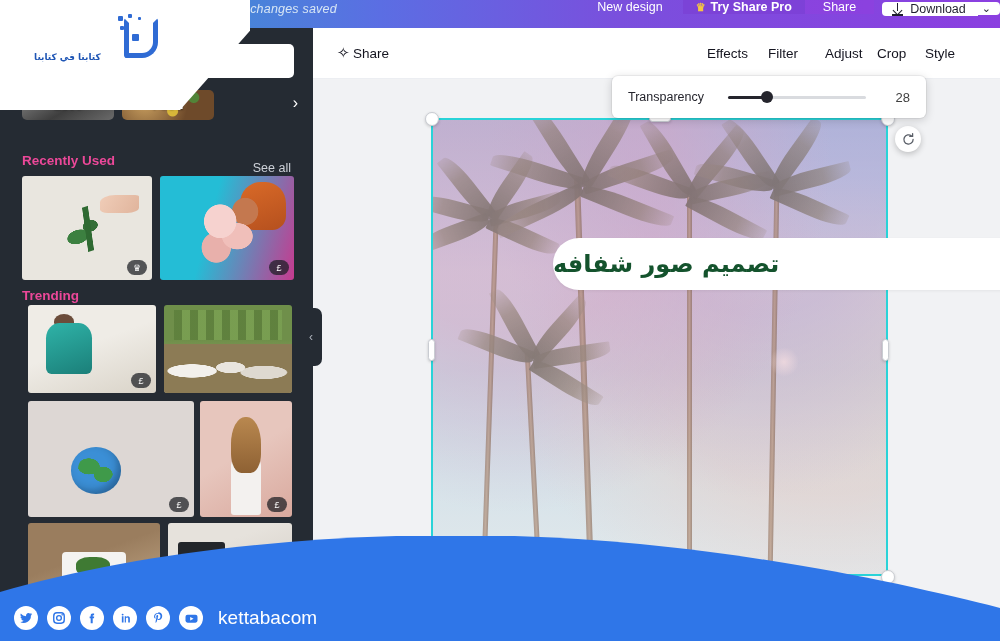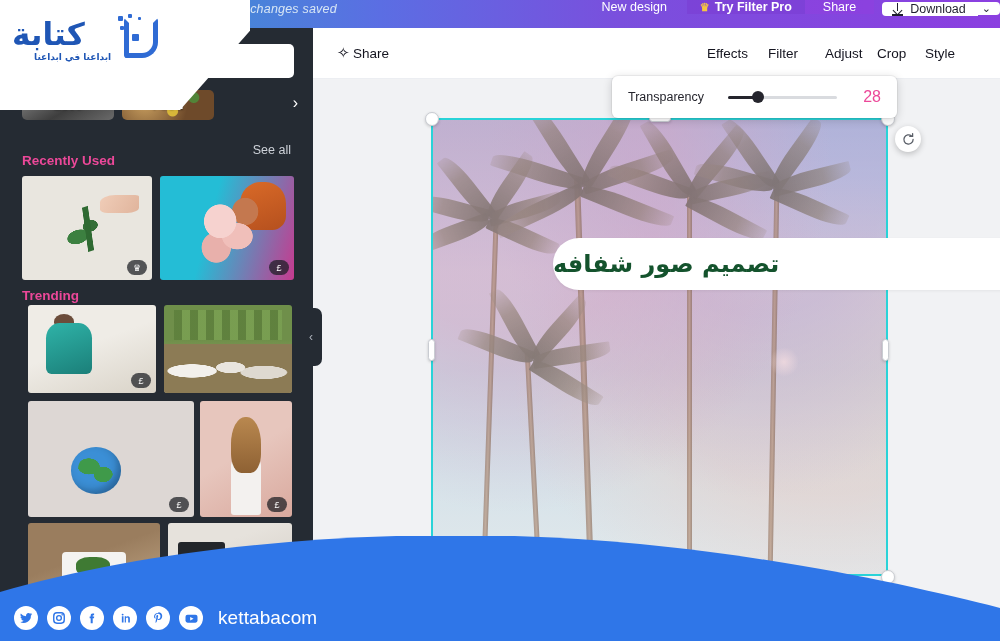--- a/index.html
+++ b/index.html
@@ -55,31 +55,31 @@
   .t2-style { position:absolute; left:40px; }
   .spark { position:absolute; left:24px; top:16px; font-size:15px; color:#14141f; }
   .t2-effects { position:absolute; left:394px; }
   .t2-filter { position:absolute; left:455px; }
   .t2-adjust { position:absolute; left:512px; }
   .t2-crop { position:absolute; left:564px; }
   .t2-flip  { position:absolute; left:612px; }
 
   
   .transp-pop {
-    position:absolute; left:612px; top:76px; width:285px; height:42px;
+    position:absolute; left:612px; top:76px; width:314px; height:42px;
     background:#fff; border-radius:6px;
     box-shadow:0 2px 10px rgba(14,19,24,.18), 0 0 0 1px rgba(14,19,24,.05);
     display:flex; align-items:center; padding:0 16px; gap:18px; z-index:30;
   }
   .transp-label { font-size:12.5px; color:#25252d; }
   .slider-track { position:relative; flex:1; height:3px; background:#d9dbdf; border-radius:2px; margin:0 6px; }
   .slider-fill  { position:absolute; left:0; top:0; height:3px; width:30%; background:#25252d; border-radius:2px; }
   .slider-knob  { position:absolute; left:30%; top:50%; transform:translate(-50%,-50%);
       width:12px; height:12px; border-radius:50%; background:#25252d; cursor:pointer; }
-  .transp-val { font-size:16px; color:#ec4899; min-width:20px; text-align:right; }
+  .transp-val { font-size:13px; color:#404040; min-width:20px; text-align:right; }
 
   
   .sidebar {
     position:absolute; left:0; top:28px; width:313px; height:613px;
     background:#252b33; overflow:hidden;
   }
   .search-wrap { position:absolute; left:22px; top:16px; width:272px; height:34px; }
   .search-box {
     width:100%; height:100%; background:#fff; border-radius:5px;
     display:flex; align-items:center; padding:0 13px;
@@ -100,21 +100,21 @@
         radial-gradient(circle at 20% 30%, #d24a4a 0 6px, transparent 7px),
         radial-gradient(circle at 55% 70%, #e0c03a 0 5px, transparent 6px),
         radial-gradient(circle at 78% 25%, #4f8b3a 0 5px, transparent 6px),
         radial-gradient(circle at 40% 20%, #e8e2d2 0 4px, transparent 5px);
       opacity:.9; }
   .chip-arrow { position:absolute; right:-4px; top:4px; color:#fff; font-size:16px; z-index:3; }
 
   .sec-head { position:absolute; left:22px; font-size:13.5px; color:#ec4899; font-weight:bold; }
   .sec-head.recent { top:125px; }
   .sec-head.trend  { top:260px;text-align:center; }
-  .see-all { position:absolute; right:22px; top:115px; font-size:12.5px; color:#cdd1d8; cursor:pointer; }
+  .see-all { position:absolute; right:22px; top:133px; font-size:12.5px; color:#cdd1d8; cursor:pointer; }
 
   .thumb { position:absolute; border-radius:3px; overflow:hidden; cursor:pointer; }
   .badge {
     position:absolute; right:5px; bottom:5px; width:20px; height:15px; border-radius:8px;
     background:rgba(25,28,33,.72); color:#fff; font-size:9px;
     display:flex; align-items:center; justify-content:center;
   }
   .badge.crown { font-size:9px; }
 
   
@@ -306,21 +306,21 @@
 <div id="root">
 
   <div class="app">
 
     <div class="topbar">
       <div class="saved-text">All changes saved</div>
       <div class="top-right">
         <div class="tb-item tb-newdesign">New design</div>
         <div class="tb-item tb-pro">
           <span class="crown">♛</span>
-          <span>Try Filter Pro</span>
+          <span>Try Share Pro</span>
         </div>
         <div class="tb-item tb-share">Share</div>
         <div class="tb-item tb-download">
           <span class="dl-icon">
               <i class="dl-bar"></i>
             </span>
           <span>Download</span>
         </div>
         <div class="tb-item tb-caret">⌄</div>
       </div>
@@ -474,22 +474,21 @@
     </div>
 
     <div class="ar-banner">
       <div class="ar-text">تصميم صور شفافه</div>
     </div>
 
   </div>
 
   <div class="logo-panel">
     <div class="logo-wrap">
-      <div class="logo-ar">كتابة</div>
-      <div class="logo-tag">ابداعنا في ابداعنا</div>
+      <div class="logo-tag">كتابنا في كتابنا</div>
       <div class="logo-mark">
         <div class="lm-frame"></div>
         <i class="lm-dot" style="left:2px;  top:2px;  width:5px; height:5px;"></i>
         <i class="lm-dot" style="left:12px; top:0px;  width:4px; height:4px;"></i>
         <i class="lm-dot" style="left:22px; top:3px;  width:3px; height:3px;"></i>
         <i class="lm-dot" style="left:4px;  top:12px; width:4px; height:4px;"></i>
         <i class="lm-dot" style="left:16px; top:20px; width:7px; height:7px;"></i>
       </div>
     </div>
   </div>

